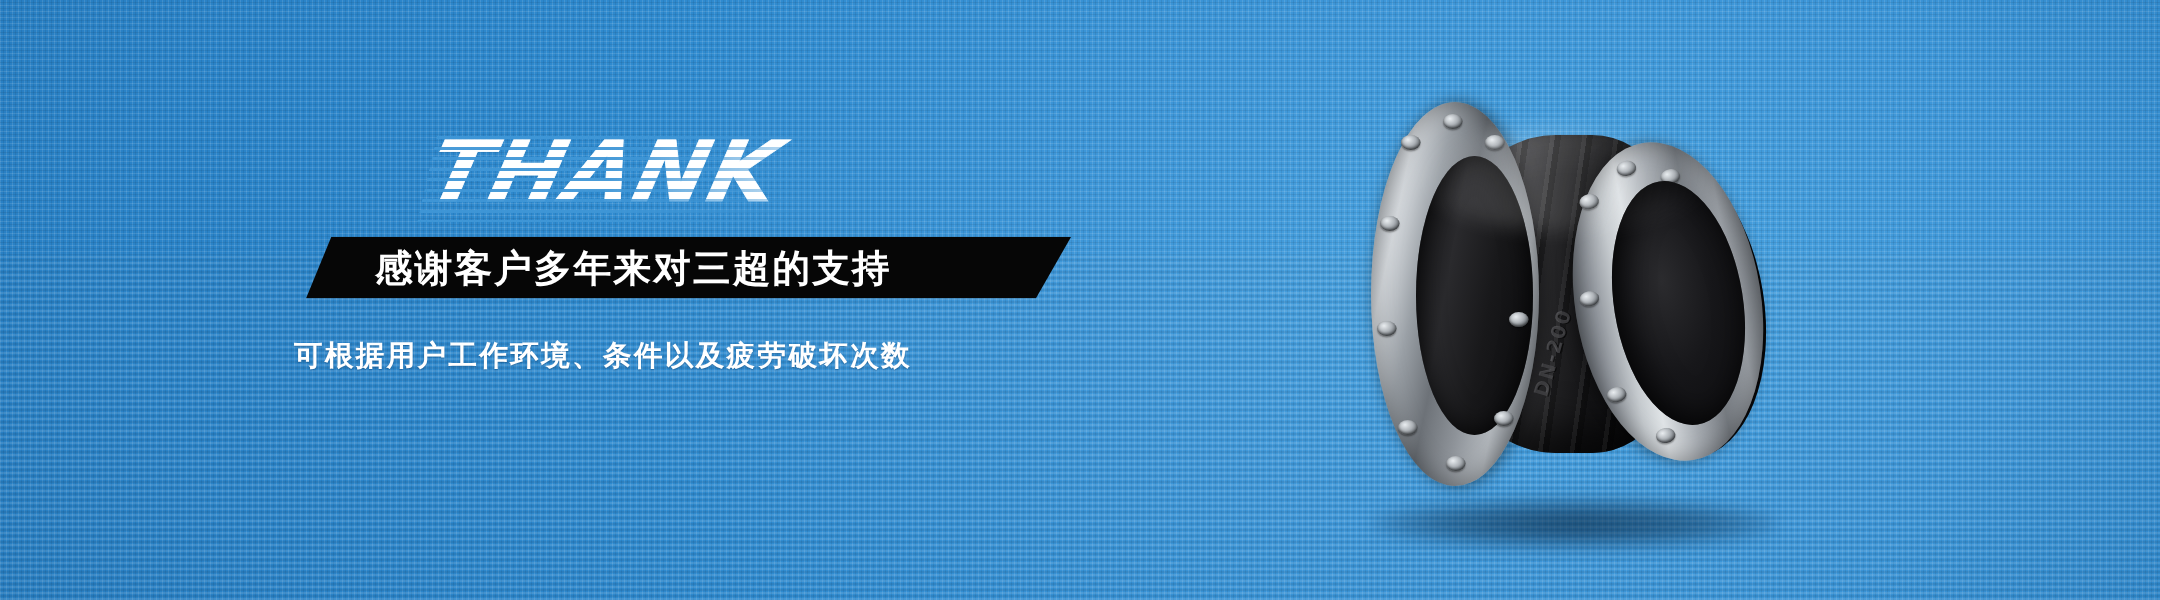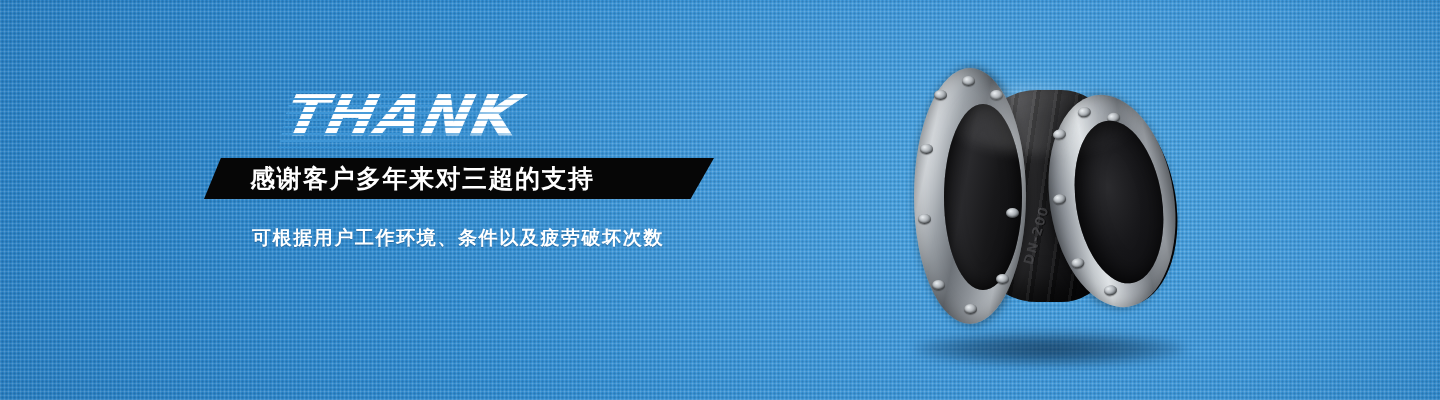--- a/index.html
+++ b/index.html
@@ -101,22 +101,20 @@
     font-size:25px;
     font-weight:700;
     letter-spacing:1.5px;
     line-height:41px;
     white-space:nowrap;
   }
 
   
   #desc{
     margin-top:17px;
-    margin-left:16px;
-    padding-left:40px;
   }
   .desc-line{
     color:#ffffff;
     font-family:"DejaVu Sans", sans-serif;
     font-size:19px;
     font-weight:700;
     letter-spacing:1.6px;
     line-height:43px;
     white-space:nowrap;
     text-shadow:0 1px 1px rgba(0,40,80,0.35);

